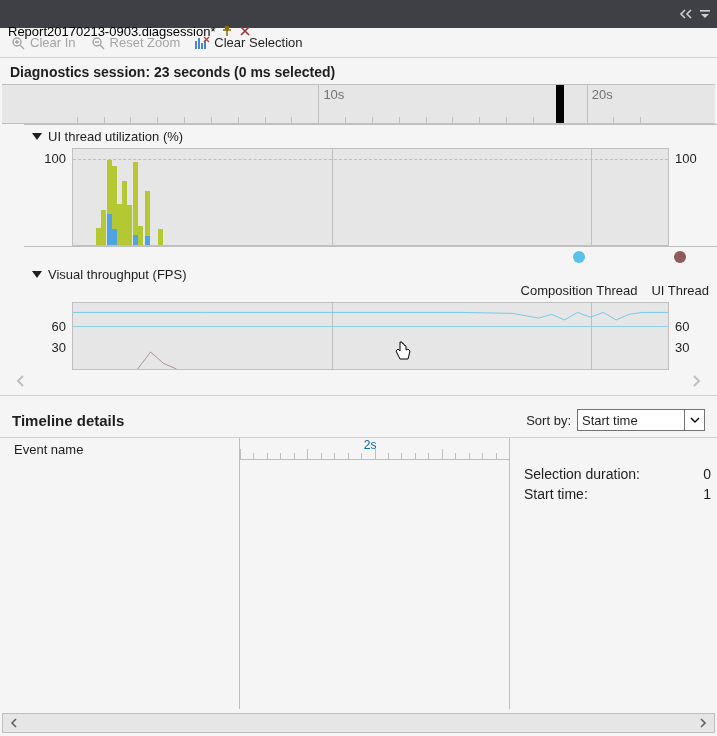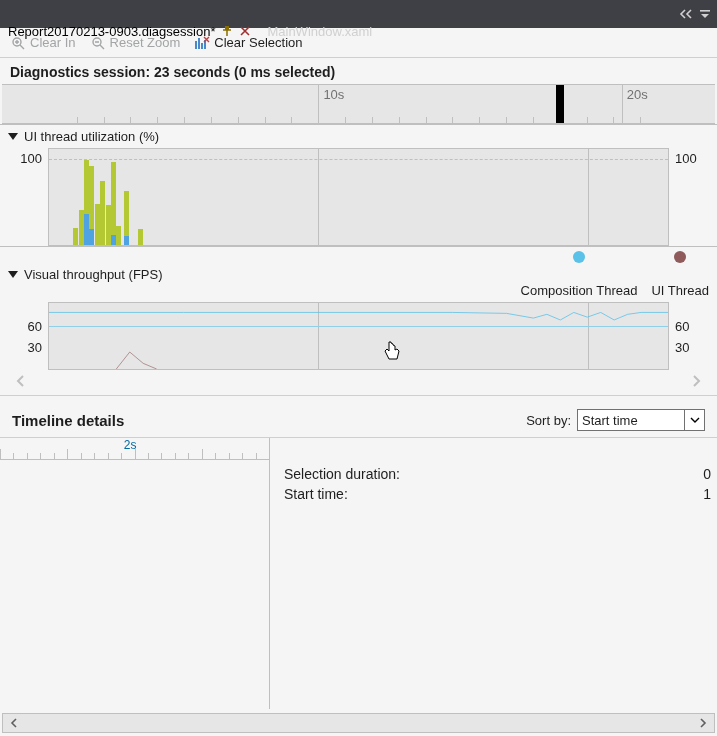--- a/index.html
+++ b/index.html
@@ -18,21 +18,21 @@
 .tool-icon { width: 16px; height: 16px; display: inline-flex; align-items: center; justify-content: center; }
 
 .session-label { padding: 6px 10px 4px; font-weight: 600; font-size: 14px; }
 
 .ruler { position: relative; height: 40px; border-top: 1px solid #bfbfbf; border-bottom: 1px solid #bfbfbf; margin: 0 2px; background: #e6e6e6; }
 .ruler-inner { position: absolute; left: 48px; right: 48px; top: 0; bottom: 0; }
 .ruler-tick { position: absolute; top: 0; bottom: 0; border-left: 1px solid #bfbfbf; color: #717171; font-size: 13px; padding-left: 4px; padding-top: 2px; }
 .cursor-mark { position: absolute; top: 0; bottom: 0; width: 8px; background: #000; }
 .ruler-sub { position: absolute; bottom: 0; width: 1px; height: 6px; background: #bfbfbf; }
 
-.chart-section { border-top: 1px solid #bfbfbf; }
+.chart-section { border-top: 1px solid #bfbfbf; margin-left: 24px; }
 .chart-header { display: flex; align-items: center; padding: 4px 8px; background: #f5f5f5; }
 .chart-title { font-weight: 400; display: flex; align-items: center; gap: 4px; }
 .collapse-tri { width: 0; height: 0; border-left: 5px solid transparent; border-right: 5px solid transparent; border-top: 7px solid #1e1e1e; margin-right: 2px; }
 .legend { margin-left: auto; display: flex; gap: 14px; align-items: center; }
 .legend-item { display: flex; align-items: center; gap: 20px; flex-direction: column; }
 .legend-sw { width: 12px; height: 12px; border-radius: 50%; }
 
 .chart-body { position: relative; height: 98px; display: flex; }
 .y-axis { width: 48px; position: relative; }
 .y-label { position: absolute; right: 6px; font-size: 13px; color: #1e1e1e; transform: translateY(-50%); }
@@ -86,23 +86,20 @@
           <path d="M1 4h8M5 4v6" stroke="#8a6d00" stroke-width="1.5" fill="none"></path>
           <rect x="3" y="0" width="4" height="4" fill="#8a6d00"></rect>
         </svg>
     </span>
     <span class="close-icon">
       <svg width="10" height="10" viewBox="0 0 10 10">
           <path d="M1 1l8 8M9 1l-8 8" stroke="#a03030" stroke-width="1.6"></path>
         </svg>
     </span>
   </div>
-  <div class="tab">
-    <span class="tab-title">MainWindow.xaml</span>
-  </div>
   <div class="tabstrip-right">
     <span>
       <svg width="14" height="10" viewBox="0 0 14 10">
           <path d="M6 1L2 5l4 4M12 1L8 5l4 4" stroke="#d0d0d0" stroke-width="1.6" fill="none"></path>
         </svg>
     </span>
     <span>
       <svg width="12" height="10" viewBox="0 0 12 10">
           <rect x="1" y="1" width="10" height="1.6" fill="#d0d0d0"></rect>
           <path d="M2 5l4 4 4-4" fill="#d0d0d0"></path>
@@ -139,21 +136,21 @@
     </span>
     <span>Clear Selection</span>
   </div>
 </div>
 
 <div class="session-label">Diagnostics session: 23 seconds (0 ms selected)</div>
 
 <div class="ruler">
   <div class="ruler-inner" id="ruler-inner">
       <div class="ruler-tick" style="left: 43.5%;">10s</div>
-      <div class="ruler-tick" style="left: 87%; margin-left: 35px;">20s</div>
+      <div class="ruler-tick" style="left: 87%;">20s</div>
       <div class="ruler-sub" style="left: 4.34783%;"></div>
       <div class="ruler-sub" style="left: 8.69565%;"></div>
       <div class="ruler-sub" style="left: 13.0435%;"></div>
       <div class="ruler-sub" style="left: 17.3913%;"></div>
       <div class="ruler-sub" style="left: 21.7391%;"></div>
       <div class="ruler-sub" style="left: 26.087%;"></div>
       <div class="ruler-sub" style="left: 30.4348%;"></div>
       <div class="ruler-sub" style="left: 34.7826%;"></div>
       <div class="ruler-sub" style="left: 39.1304%;"></div>
       <div class="ruler-sub" style="left: 43.4783%;"></div>
@@ -275,20 +272,23 @@
       <span class="chev">
         <svg width="10" height="6" viewBox="0 0 10 6">
             <path d="M1 1l4 4 4-4" stroke="#000" stroke-width="1.4" fill="none"></path>
           </svg>
       </span>
     </div>
   </div>
 </div>
 
 <div class="details-body">
+  <div class="col-event">
+    <div class="col-event-h">Event name</div>
+  </div>
   <div class="col-mini">
     <div class="mini-ruler" id="mini-ruler">
       <div class="mini-lbl" style="left:46%">2s</div>
     <div class="mini-tick major" style="left: 0%;"></div>
         <div class="mini-tick" style="left: 5%;"></div>
         <div class="mini-tick" style="left: 10%;"></div>
         <div class="mini-tick" style="left: 15%;"></div>
         <div class="mini-tick" style="left: 20%;"></div>
         <div class="mini-tick major" style="left: 25%;"></div>
         <div class="mini-tick" style="left: 30%;"></div>

